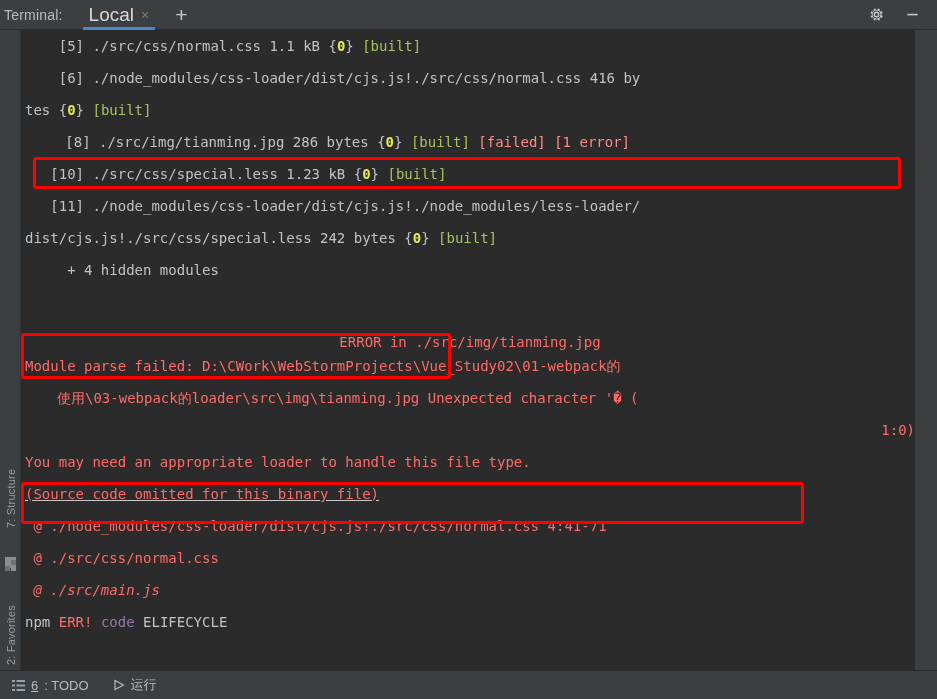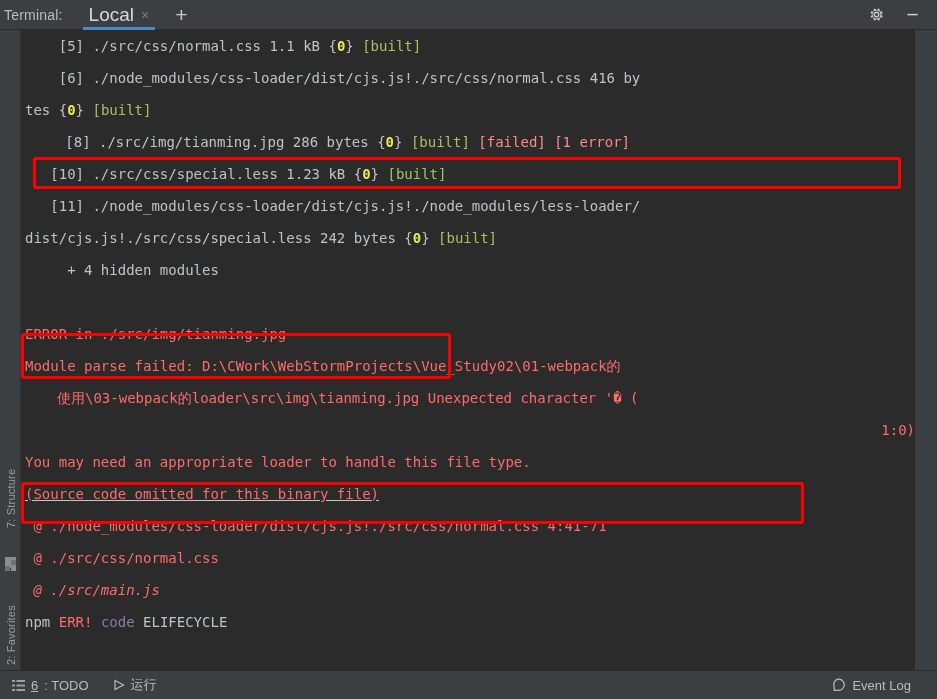--- a/index.html
+++ b/index.html
@@ -160,21 +160,21 @@
     <div id="lines">
         <div class="line" style="top: 0px;"><span class="c-grey">    [5] ./src/css/normal.css 1.1 kB {</span><span class="c-num">0</span><span class="c-grey">} </span><span class="c-built">[built]</span></div>
         <div class="line" style="top: 32px;"><span class="c-grey">    [6] ./node_modules/css-loader/dist/cjs.js!./src/css/normal.css 416 by</span></div>
         <div class="line" style="top: 64px;"><span class="c-grey">tes {</span><span class="c-num">0</span><span class="c-grey">} </span><span class="c-built">[built]</span></div>
         <div class="line" style="top: 96px; padding-left: 19px;"><span class="c-grey">   [8] ./src/img/tianming.jpg 286 bytes {</span><span class="c-num">0</span><span class="c-grey">} </span><span class="c-built">[built] </span><span class="c-errsoft">[failed] [1 error]</span></div>
         <div class="line" style="top: 128px;"><span class="c-grey">   [10] ./src/css/special.less 1.23 kB {</span><span class="c-num">0</span><span class="c-grey">} </span><span class="c-built">[built]</span></div>
         <div class="line" style="top: 160px;"><span class="c-grey">   [11] ./node_modules/css-loader/dist/cjs.js!./node_modules/less-loader/</span></div>
         <div class="line" style="top: 192px;"><span class="c-grey">dist/cjs.js!./src/css/special.less 242 bytes {</span><span class="c-num">0</span><span class="c-grey">} </span><span class="c-built">[built]</span></div>
         <div class="line" style="top: 224px;"><span class="c-grey">     + 4 hidden modules</span></div>
         <div class="line" style="top: 256px;"><span class="c-grey"> </span></div>
-        <div class="line" style="top: 288px;"><span class="c-err">ERROR in ./src/img/tianming.jpg</span></div>
+        <div class="line" style="top: 296px; text-align: center;"><span class="c-err">ERROR in ./src/img/tianming.jpg</span></div>
         <div class="line" style="top: 320px;"><span class="c-err">Module parse failed: D:\CWork\WebStormProjects\Vue_Study02\01-webpack的</span></div>
         <div class="line" style="top: 352px; margin-left: 32px;"><span class="c-err">使用\03-webpack的loader\src\img\tianming.jpg Unexpected character '� (</span></div>
         <div class="line" style="top: 384px; text-align: right;"><span class="c-err">1:0)</span></div>
         <div class="line" style="top: 416px;"><span class="c-err">You may need an appropriate loader to handle this file type.</span></div>
         <div class="line" style="top: 448px; text-decoration: underline;"><span class="c-err">(Source code omitted for this binary file)</span></div>
         <div class="line" style="top: 480px;"><span class="c-err"> @ ./node_modules/css-loader/dist/cjs.js!./src/css/normal.css 4:41-71</span></div>
         <div class="line" style="top: 512px;"><span class="c-err"> @ ./src/css/normal.css</span></div>
         <div class="line" style="top: 544px; font-style: italic;"><span class="c-err"> @ ./src/main.js</span></div>
         <div class="line" style="top: 576px;"><span class="c-grey">npm </span><span class="c-err">ERR! </span><span class="c-purple">code </span><span class="c-grey">ELIFECYCLE</span></div>
       </div>
@@ -210,25 +210,15 @@
     <div class="st-item">
       <span class="glyph">
         <svg width="12" height="12" viewBox="0 0 12 12">
           <path d="M2 1.5 L10.5 6 L2 10.5 Z" fill="none" stroke="#b6babd" stroke-width="1.2"></path>
         </svg>
       </span>
       <span>运行</span>
     </div>
 
 
-    <div class="st-right">
-      <div class="st-item">
-        <span class="glyph">
-          <svg width="14" height="14" viewBox="0 0 14 14">
-            <path d="M7 1.2A5 5 0 0 0 2.2 8.2 L2.2 12.3 L6.4 12.3 A5 5 0 0 0 7 1.2 Z" fill="none" stroke="#b9bdc0" stroke-width="1.2" stroke-linejoin="round"></path>
-          </svg>
-        </span>
-        <span>Event Log</span>
-      </div>
-    </div>
   </div>
 
 </div>
 
 </body></html>

